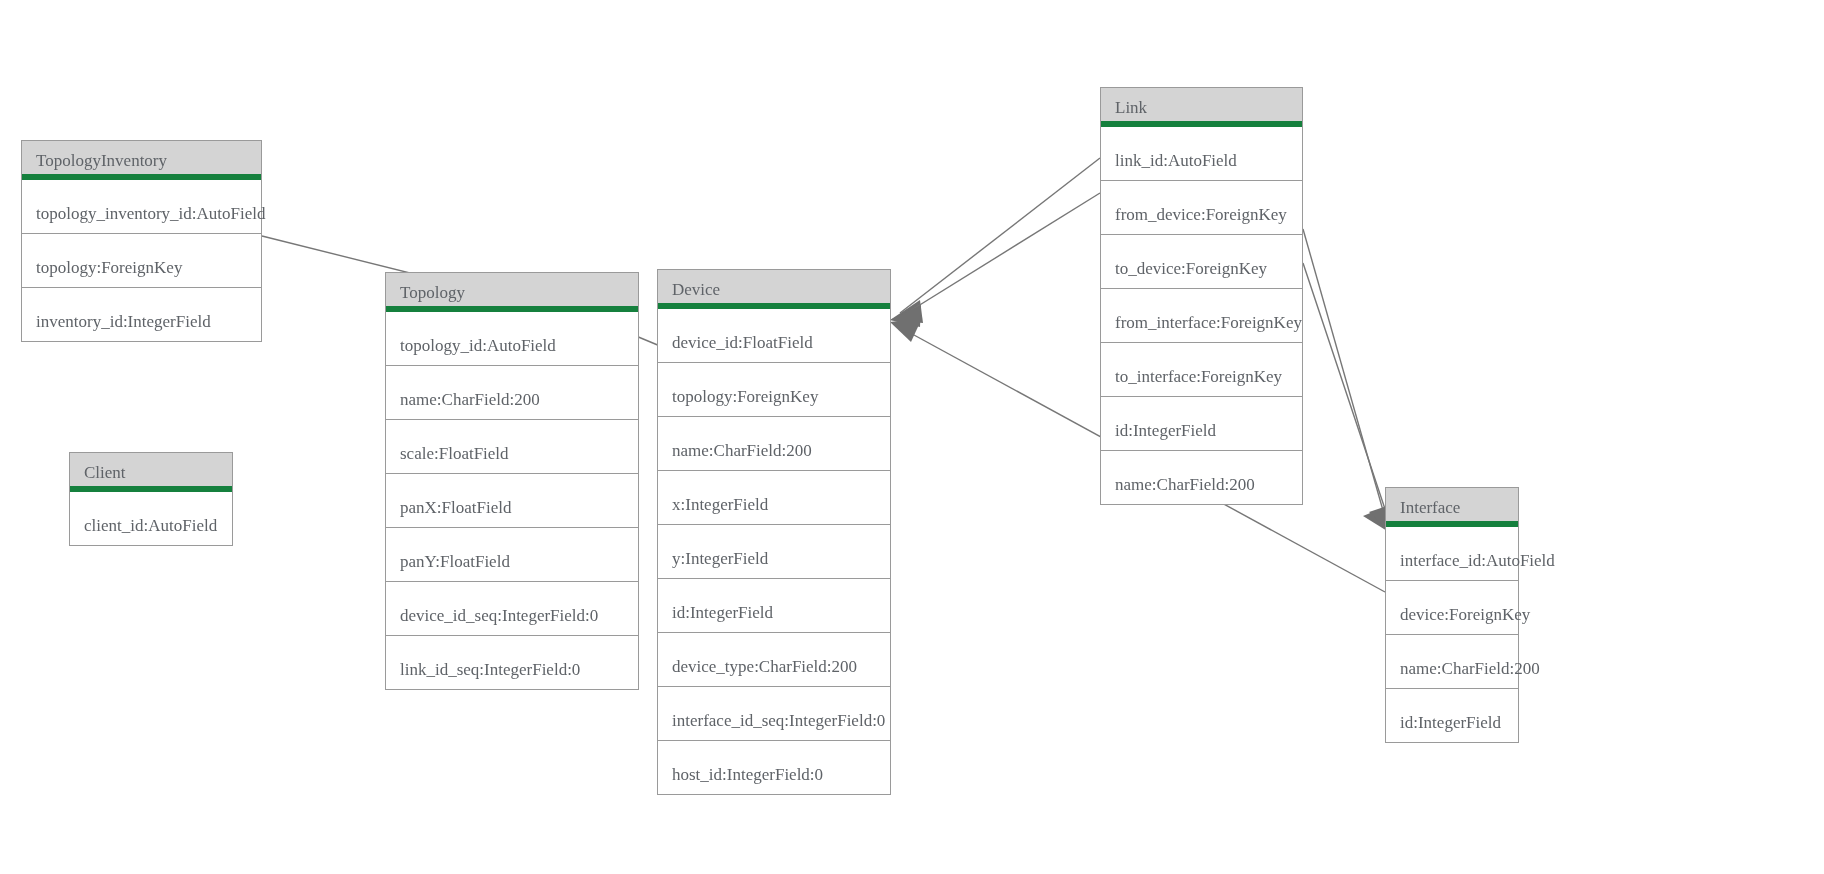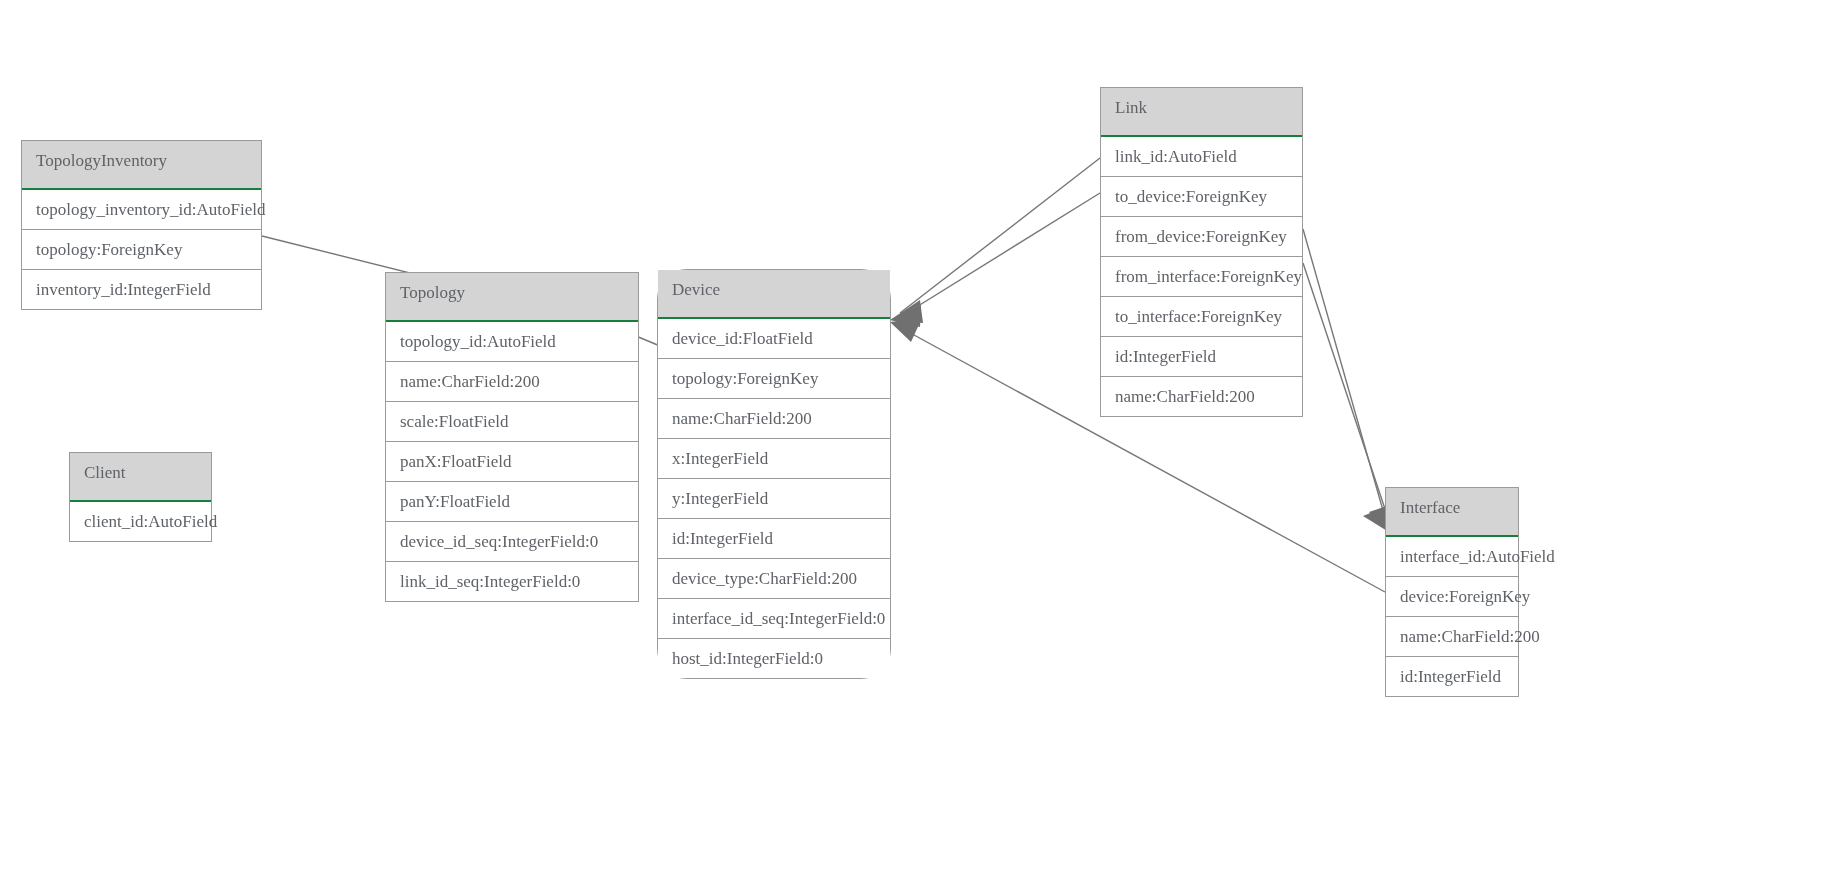--- a/index.html
+++ b/index.html
@@ -32,35 +32,35 @@
   .entity-box {
     position: absolute;
     box-sizing: border-box;
     border: 1px solid #9a9a9a;
     background: #ffffff;
     border-collapse: collapse;
   }
   .entity-header {
     box-sizing: border-box;
     background: #d4d4d4;
-    border-bottom: 2px solid #15803d;
+    border-bottom: 6px solid #15803d;
     color: #5f6368;
     font-size: 17px;
     line-height: 1;
-    padding: 11px 14px 19px 14px;
+    padding: 11px 14px 5px 14px;
     white-space: nowrap;
   }
   .entity-field {
     box-sizing: border-box;
     border-bottom: 1px solid #9a9a9a;
     background: #ffffff;
     color: #5f6368;
     font-size: 17px;
     line-height: 1;
-    padding: 11px 14px 11px 14px;
+    padding: 25px 14px 11px 14px;
     white-space: nowrap;
   }
   .entity-field.last {
     border-bottom: none;
   }
 </style>
 </head>
 <body>
 
 <div id="diagram-canvas">
@@ -103,54 +103,54 @@
     </g>
   </svg>
 
   <div class="entity-box" style="left:21px; top:140px; width:241px;">
     <div class="entity-header">TopologyInventory</div>
     <div class="entity-field">topology_inventory_id:AutoField</div>
     <div class="entity-field">topology:ForeignKey</div>
     <div class="entity-field last">inventory_id:IntegerField</div>
   </div>
 
-  <div class="entity-box" style="left:69px; top:452px; width:143px;">
+  <div class="entity-box" style="left:69px; top:452px; width:164px;">
     <div class="entity-header">Client</div>
     <div class="entity-field last">client_id:AutoField</div>
   </div>
 
   <div class="entity-box" style="left:385px; top:272px; width:254px;">
     <div class="entity-header">Topology</div>
     <div class="entity-field">topology_id:AutoField</div>
     <div class="entity-field">name:CharField:200</div>
     <div class="entity-field">scale:FloatField</div>
     <div class="entity-field">panX:FloatField</div>
     <div class="entity-field">panY:FloatField</div>
     <div class="entity-field">device_id_seq:IntegerField:0</div>
     <div class="entity-field last">link_id_seq:IntegerField:0</div>
   </div>
 
-  <div class="entity-box" style="left:657px; top:269px; width:234px;border-radius:30px;">
+  <div class="entity-box" style="left:657px; top:269px; width:234px;">
     <div class="entity-header">Device</div>
     <div class="entity-field">device_id:FloatField</div>
     <div class="entity-field">topology:ForeignKey</div>
     <div class="entity-field">name:CharField:200</div>
     <div class="entity-field">x:IntegerField</div>
     <div class="entity-field">y:IntegerField</div>
     <div class="entity-field">id:IntegerField</div>
     <div class="entity-field">device_type:CharField:200</div>
     <div class="entity-field">interface_id_seq:IntegerField:0</div>
     <div class="entity-field last">host_id:IntegerField:0</div>
   </div>
 
   <div class="entity-box" style="left:1100px; top:87px; width:203px;">
     <div class="entity-header">Link</div>
     <div class="entity-field">link_id:AutoField</div>
+    <div class="entity-field">from_device:ForeignKey</div>
     <div class="entity-field">to_device:ForeignKey</div>
-    <div class="entity-field">from_device:ForeignKey</div>
     <div class="entity-field">from_interface:ForeignKey</div>
     <div class="entity-field">to_interface:ForeignKey</div>
     <div class="entity-field">id:IntegerField</div>
     <div class="entity-field last">name:CharField:200</div>
   </div>
 
   <div class="entity-box" style="left:1385px; top:487px; width:134px;">
     <div class="entity-header">Interface</div>
     <div class="entity-field">interface_id:AutoField</div>
     <div class="entity-field">device:ForeignKey</div>

